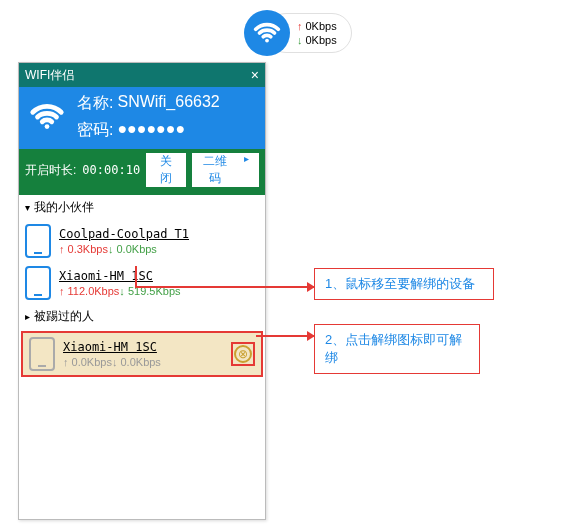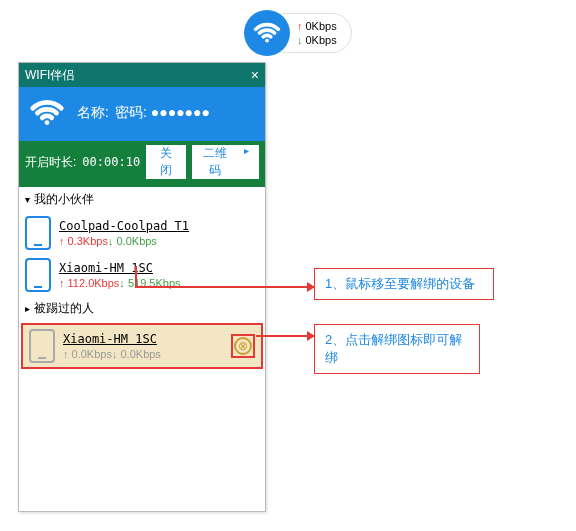--- a/index.html
+++ b/index.html
@@ -11,21 +11,21 @@
   .speed-line { display: flex; align-items: center; gap: 3px; }
   .arrow-up { color: #e53935; font-weight: bold; }
   .arrow-down { color: #43a047; font-weight: bold; }
   
   .panel { position: absolute; left: 18px; top: 62px; width: 248px; background: #fff; border: 1px solid #bbb; box-shadow: 1px 1px 3px rgba(0,0,0,0.15); }
   .panel-header { background: #0f766e; color: #fff; height: 24px; display: flex; align-items: center; justify-content: space-between; padding: 0 6px; font-size: 12px; }
   .close-x { cursor: pointer; font-size: 14px; line-height: 1; }
   
   .wifi-info { background: #1e88e5; color: #fff; padding: 6px 8px 8px 8px; display: flex; align-items: center; gap: 10px; }
   .wifi-icon-lg { width: 40px; height: 40px; display: flex; align-items: center; justify-content: center; }
-  .wifi-fields { display: flex; flex-direction: row; gap: 6px; font-size: 14px; }
+  .wifi-fields { display: flex; flex-direction: column; gap: 6px; font-size: 16px; }
   .wifi-fields div { display: flex; gap: 4px; }
   
   .wifi-bar { background: #15803d; color: #fff; display: flex; align-items: center; padding: 4px 6px 8px 6px; gap: 6px; font-size: 12px; }
   .wifi-bar .label { flex: 0 0 auto; }
   .wifi-bar .time { flex: 1; font-family: monospace; }
   .btn { background: #fff; color: #1e88e5; border: none; padding: 0 10px; font-size: 12px; cursor: pointer; font-family: Liberation Sans, sans-serif; }
   .btn.qr { display: flex; gap: 16px; }
   .chev { font-size: 10px; }
   
   .section-head { background: #fff; padding: 4px 6px; font-size: 12px; display: flex; align-items: center; gap: 4px; border-bottom: 0; }
@@ -94,20 +94,21 @@
       <svg class="wifi-svg" width="38" height="38" viewBox="0 0 24 24">
         <path d="M3 9 C8 4 16 4 21 9"></path>
           <path d="M6 12 C9 9 15 9 18 12"></path>
           <path d="M9 15 C10.5 13.5 13.5 13.5 15 15"></path>
           <circle cx="12" cy="18" r="1.5" fill="#fff" stroke="none"></circle>
       </svg>
     </div>
     <div class="wifi-fields">
       <div>
           <span>名称:</span>
+          <span>SNWifi_66632</span>
         </div>
       <div>
           <span>密码:</span>
           <span>●●●●●●●</span>
         </div>
     </div>
   </div>
   <div class="wifi-bar">
     <span class="label">开启时长:</span>
     <span class="time">00:00:10</span>

